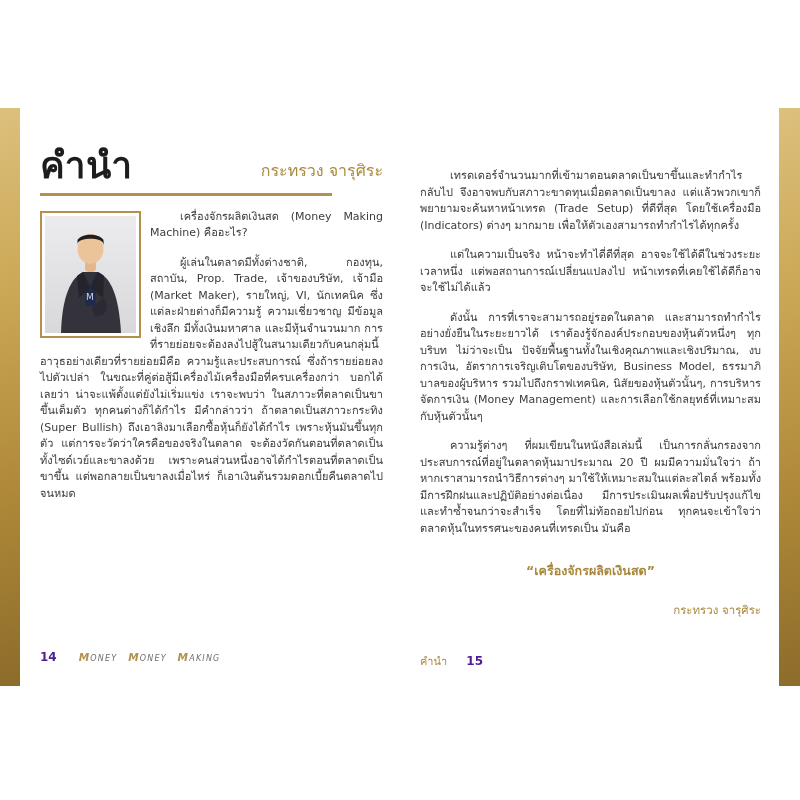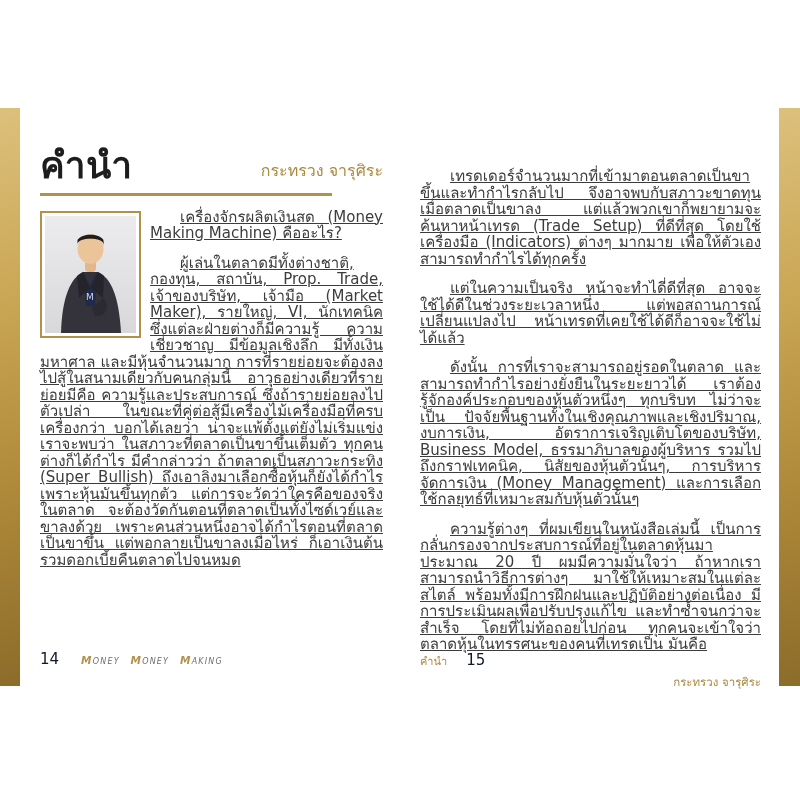--- a/index.html
+++ b/index.html
@@ -21,33 +21,33 @@
   .gold-rule{width:292px;height:3px;background:#b3914a;margin-top:6px;border:none;}
 
   .content{margin-top:13px;}
   .photo-frame{
     float:left;width:91px;height:117px;margin:2px 9px 12px 0;
     border:2px solid #b3914a;background:#ffffff;padding:3px;
   }
   .photo-frame svg{display:block;width:91px;height:117px;}
 
   p.body-text{
-    margin:0 0 13px 0;font-size:15px;line-height:16.5px;color:#3c3c3c;
-    text-align:justify;text-indent:30px;text-decoration:underline;
+    margin:0 0 13px 0;font-size:11px;line-height:16.5px;color:#3c3c3c;
+    text-align:justify;text-indent:30px;
   }
   p.body-text.last{margin-bottom:16px;}
 
   
   .page-right{position:absolute;left:420px;top:168px;width:341px;}
   .quote-line{margin-top:24px;text-align:center;font-size:12.5px;font-weight:bold;color:#a8873d;}
   .signature{margin-top:20px;text-align:right;font-size:11.5px;color:#ab8a3e;}
 
   
   .footer-left{position:absolute;left:40px;top:650px;width:343px;display:flex;align-items:baseline;}
-  .page-num{font-size:15px;font-weight:normal;color:#0f172a;}
+  .page-num{font-size:12px;font-weight:bold;color:#4c1d95;}
   .book-title{margin-left:22px;font-style:italic;color:#6e6e6e;font-size:8px;letter-spacing:1.2px;}
   .book-title .word{margin-right:7px;}
   .book-title .initial{color:#b3914a;font-size:10.5px;font-weight:bold;}
   .footer-right{position:absolute;left:420px;top:650px;width:341px;text-align:left;}
   .chapter-name{font-size:11px;color:#ab8a3e;margin-right:14px;}
 </style>
 </head>
 <body>
 
 <div class="gold-bar left"></div>
@@ -92,20 +92,21 @@
     <p class="body-text last">ผู้เล่นในตลาดมีทั้งต่างชาติ, กองทุน, สถาบัน, Prop. Trade, เจ้าของบริษัท, เจ้ามือ (Market Maker), รายใหญ่, VI, นักเทคนิค ซึ่งแต่ละฝ่ายต่างก็มีความรู้ ความเชี่ยวชาญ มีข้อมูลเชิงลึก มีทั้งเงินมหาศาล และมีหุ้นจำนวนมาก การที่รายย่อยจะต้องลงไปสู้ในสนามเดียวกับคนกลุ่มนี้ อาวุธอย่างเดียวที่รายย่อยมีคือ ความรู้และประสบการณ์ ซึ่งถ้ารายย่อยลงไปตัวเปล่า ในขณะที่คู่ต่อสู้มีเครื่องไม้เครื่องมือที่ครบเครื่องกว่า บอกได้เลยว่า น่าจะแพ้ตั้งแต่ยังไม่เริ่มแข่ง เราจะพบว่า ในสภาวะที่ตลาดเป็นขาขึ้นเต็มตัว ทุกคนต่างก็ได้กำไร มีคำกล่าวว่า ถ้าตลาดเป็นสภาวะกระทิง (Super Bullish) ถึงเอาลิงมาเลือกซื้อหุ้นก็ยังได้กำไร เพราะหุ้นมันขึ้นทุกตัว แต่การจะวัดว่าใครคือของจริงในตลาด จะต้องวัดกันตอนที่ตลาดเป็นทั้งไซด์เวย์และขาลงด้วย เพราะคนส่วนหนึ่งอาจได้กำไรตอนที่ตลาดเป็นขาขึ้น แต่พอกลายเป็นขาลงเมื่อไหร่ ก็เอาเงินต้นรวมดอกเบี้ยคืนตลาดไปจนหมด</p>
   </div>
 </div>
 
 <div class="page-right">
   <p class="body-text">เทรดเดอร์จำนวนมากที่เข้ามาตอนตลาดเป็นขาขึ้นและทำกำไรกลับไป จึงอาจพบกับสภาวะขาดทุนเมื่อตลาดเป็นขาลง แต่แล้วพวกเขาก็พยายามจะค้นหาหน้าเทรด (Trade Setup) ที่ดีที่สุด โดยใช้เครื่องมือ (Indicators) ต่างๆ มากมาย เพื่อให้ตัวเองสามารถทำกำไรได้ทุกครั้ง</p>
   <p class="body-text">แต่ในความเป็นจริง หน้าจะทำไดี่ดีที่สุด อาจจะใช้ได้ดีในช่วงระยะเวลาหนึ่ง แต่พอสถานการณ์เปลี่ยนแปลงไป หน้าเทรดที่เคยใช้ได้ดีก็อาจจะใช้ไม่ได้แล้ว</p>
   <p class="body-text">ดังนั้น การที่เราจะสามารถอยู่รอดในตลาด และสามารถทำกำไรอย่างยั่งยืนในระยะยาวได้ เราต้องรู้จักองค์ประกอบของหุ้นตัวหนึ่งๆ ทุกบริบท ไม่ว่าจะเป็น ปัจจัยพื้นฐานทั้งในเชิงคุณภาพและเชิงปริมาณ, งบการเงิน, อัตราการเจริญเติบโตของบริษัท, Business Model, ธรรมาภิบาลของผู้บริหาร รวมไปถึงกราฟเทคนิค, นิสัยของหุ้นตัวนั้นๆ, การบริหารจัดการเงิน (Money Management) และการเลือกใช้กลยุทธ์ที่เหมาะสมกับหุ้นตัวนั้นๆ</p>
   <p class="body-text">ความรู้ต่างๆ ที่ผมเขียนในหนังสือเล่มนี้ เป็นการกลั่นกรองจากประสบการณ์ที่อยู่ในตลาดหุ้นมาประมาณ 20 ปี ผมมีความมั่นใจว่า ถ้าหากเราสามารถนำวิธีการต่างๆ มาใช้ให้เหมาะสมในแต่ละสไตล์ พร้อมทั้งมีการฝึกฝนและปฏิบัติอย่างต่อเนื่อง มีการประเมินผลเพื่อปรับปรุงแก้ไข และทำซ้ำจนกว่าจะสำเร็จ โดยที่ไม่ท้อถอยไปก่อน ทุกคนจะเข้าใจว่า ตลาดหุ้นในทรรศนะของคนที่เทรดเป็น มันคือ</p>
 
+  <div class="quote-line">“เครื่องจักรผลิตเงินสด”</div>
   <div class="signature">กระทรวง จารุศิระ</div>
 </div>
 
 <div class="footer-left">
   <span class="page-num">14</span>
   <span class="book-title">
     <span class="word"><span class="initial">M</span><span>ONEY</span></span>
     <span class="word"><span class="initial">M</span><span>ONEY</span></span>
     <span class="word"><span class="initial">M</span><span>AKING</span></span>
   </span>

